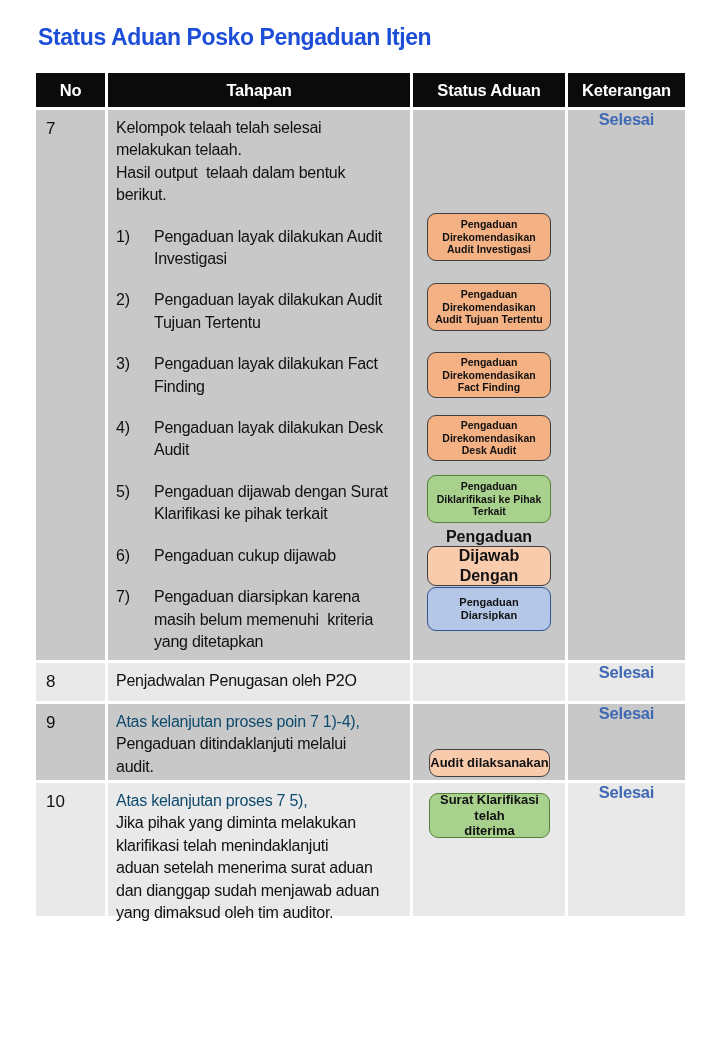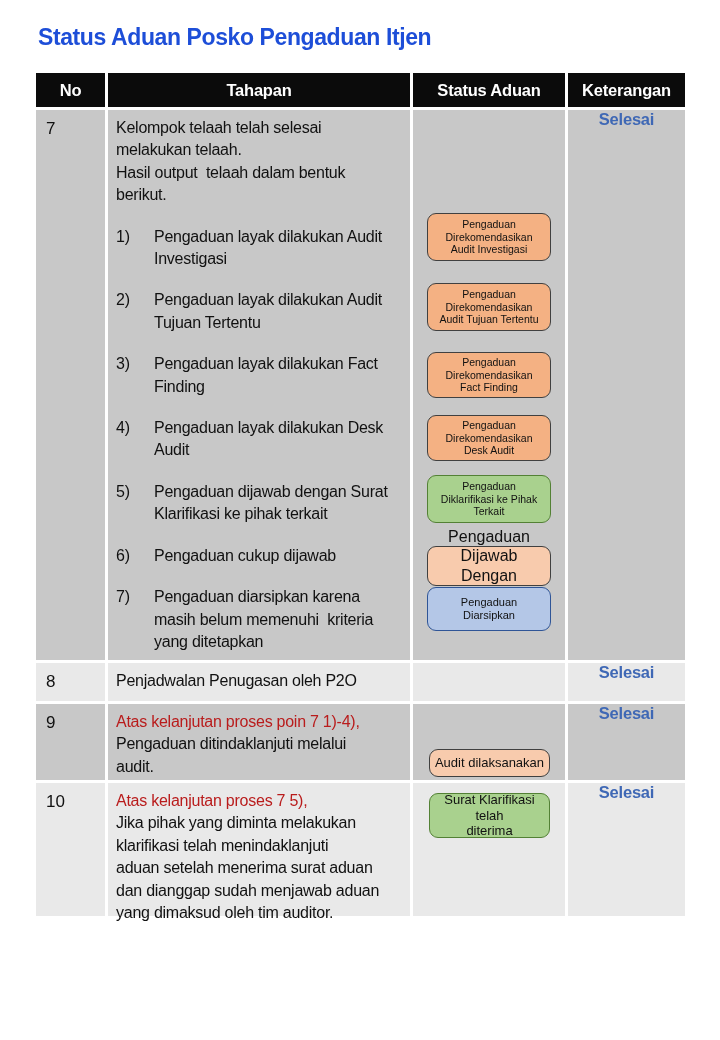--- a/index.html
+++ b/index.html
@@ -22,30 +22,31 @@
     background:#0b0b0b;color:#fff;font-weight:bold;font-size:16.5px;
     display:flex;align-items:center;justify-content:center;letter-spacing:-0.2px;margin-top:8px;
   }
   .r-gray{background:#c8c8c8;}
   .r-light{background:#e9e9e9;}
   .no-cell{padding:9px 0 0 10px;font-size:17px;}
   .tah-cell{padding:7px 8px 0 8px;font-size:16px;line-height:22.4px;letter-spacing:-0.25px;}
   .pre{white-space:pre-line;}
   .oli{display:flex;margin-top:19px;}
   .onum{flex:0 0 38px;}
-  .hl{color:#b91c1c;}
+  .hl{color:#0c4a6e;}
   .status-cell{position:relative;}
   .ket-cell{text-align:center;padding-top:0;}
   .selesai{color:#3f68b5;font-weight:bold;font-size:16.5px;letter-spacing:-0.2px;}
   .badge{
     position:absolute;left:14px;right:14px;
     border:1.5px solid #404040;border-radius:9px;
     display:flex;align-items:center;justify-content:center;
     text-align:center;white-space:pre-line;line-height:1.22;color:#111;
     box-sizing:border-box;
+    font-weight:bold;
   }
   .badge-flow{
     position:static;margin:6px 0 0 16px;width:121px;
     display:flex;align-items:center;justify-content:center;
   }
   .b1{top:103px;height:48px;font-size:10.5px;}
   .b2{top:173px;height:48px;font-size:10.5px;}
   .b3{top:242px;height:46px;font-size:10.5px;}
   .b4{top:305px;height:46px;font-size:10.5px;}
   .b5{top:365px;height:48px;font-size:10.5px;}

